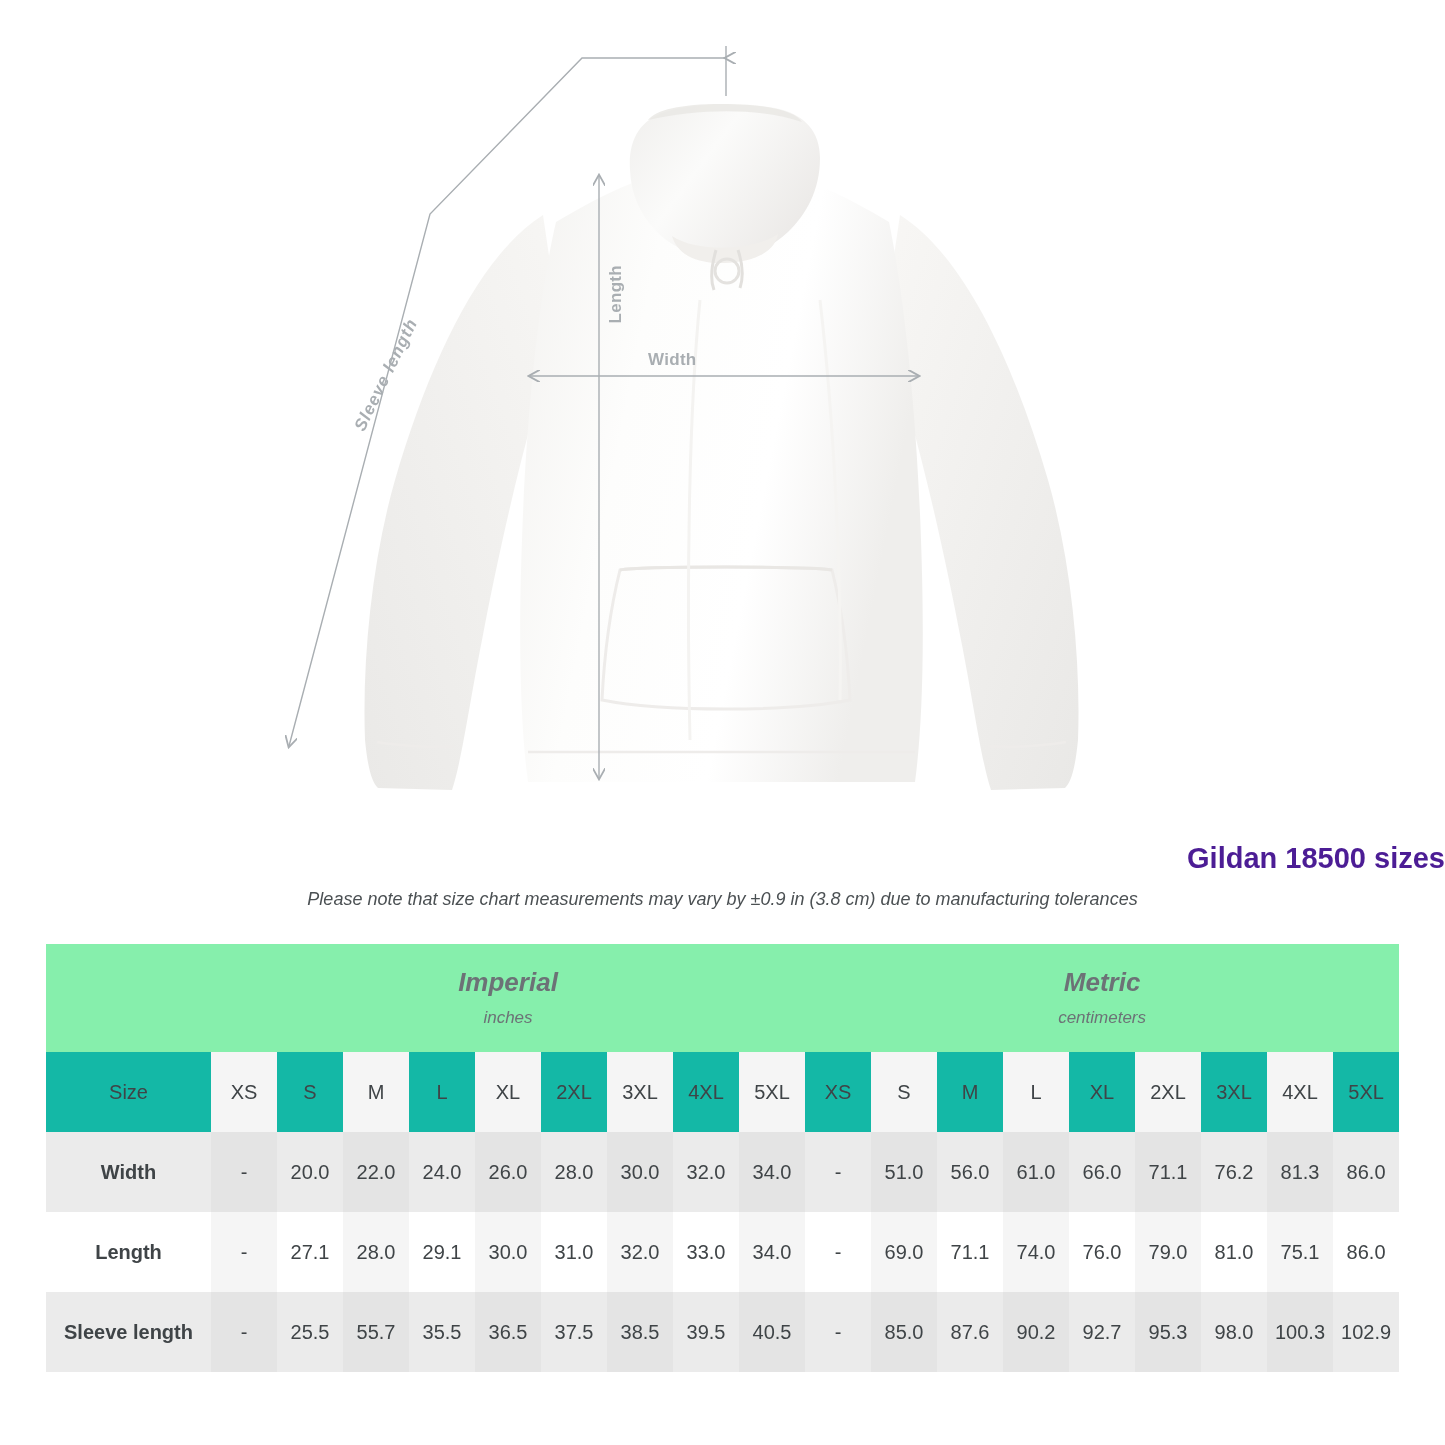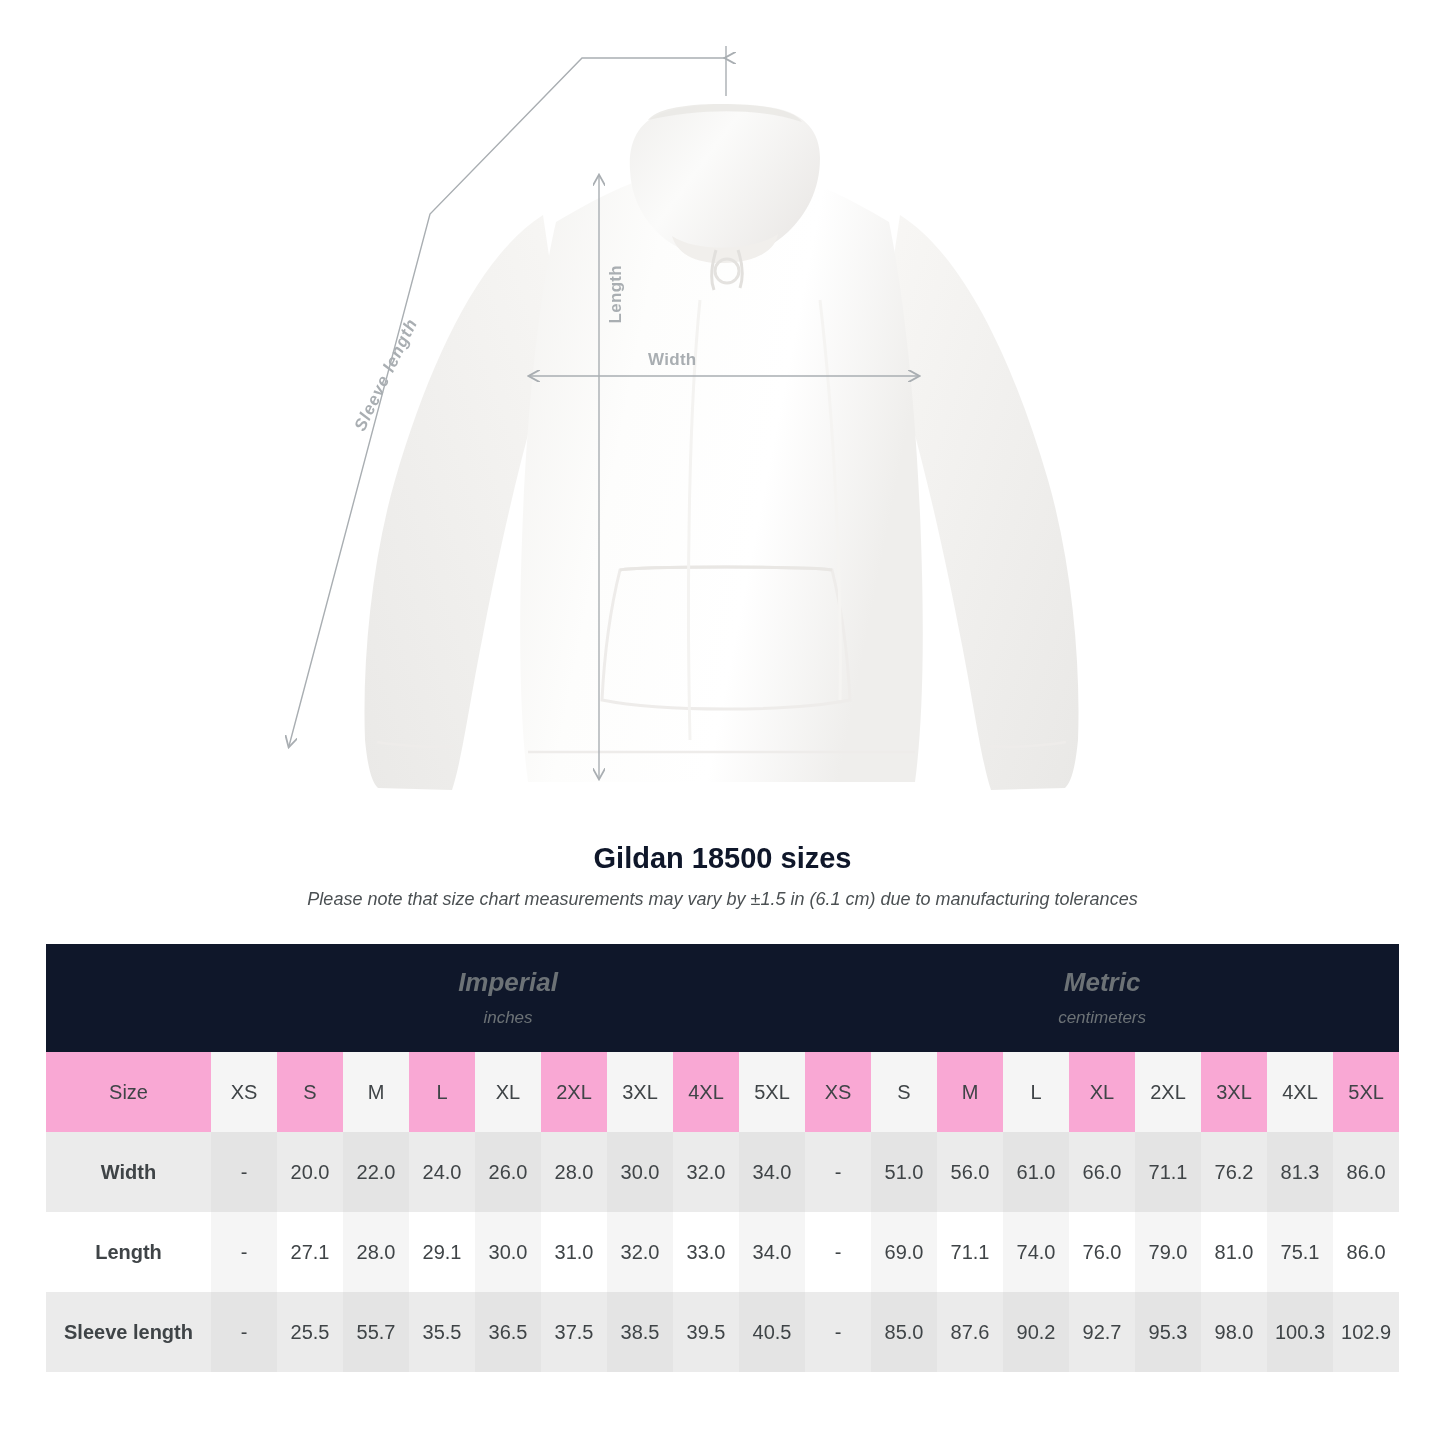--- a/index.html
+++ b/index.html
@@ -61,22 +61,23 @@
   }
 
   
   .title-block {
     text-align: center;
     margin-top: 12px;
   }
   .chart-title {
     font-size: 29px;
     font-weight: bold;
-    color: #0f172a;
+    color: #4c1d95;
     margin: 0 0 14px 0;
+    text-align: right;
   }
   .chart-note {
     font-size: 18px;
     font-style: italic;
     color: #4b5053;
     margin: 0;
   }
 
   
   .table-wrap {
@@ -89,21 +90,21 @@
   }
   table.size-chart td,
   table.size-chart th {
     text-align: center;
     vertical-align: middle;
     font-weight: normal;
     border: none;
   }
   
   .unit-row td {
-    background: #0f172a;
+    background: #86efac;
     height: 108px;
     padding: 0;
   }
   .unit-name {
     font-size: 26px;
     font-style: italic;
     font-weight: bold;
     color: #6c7276;
     line-height: 1.15;
   }
@@ -112,21 +113,21 @@
     font-style: italic;
     color: #6c7276;
     margin-top: 11px;
   }
 
   .head-row td {
     height: 78px;
     font-size: 20px;
     font-weight: bold;
     color: #3f4447;
-    background: #f9a8d4;
+    background: #14b8a6;
   }
   .head-row td.rowlabel {
     font-size: 20px;
   }
   .head-row td.alt {
     background: #f5f5f5;
   }
 
   .data-row td {
     height: 78px;
@@ -233,21 +234,21 @@
       </g>
     </svg>
 
     <div class="dim-label vertical" id="label-length">Length</div>
     <div class="dim-label" id="label-width">Width</div>
     <div class="dim-label" id="label-sleeve">Sleeve length</div>
   </div>
 
   <div class="title-block">
     <h1 class="chart-title">Gildan 18500 sizes</h1>
-    <p class="chart-note">Please note that size chart measurements may vary by ±1.5 in (6.1 cm) due to manufacturing tolerances</p>
+    <p class="chart-note">Please note that size chart measurements may vary by ±0.9 in (3.8 cm) due to manufacturing tolerances</p>
   </div>
 
   <div class="table-wrap">
     <table class="size-chart">
       <colgroup>
         <col class="col-label">
         <col class="col-size">
           <col class="col-size">
           <col class="col-size">
           <col class="col-size">

